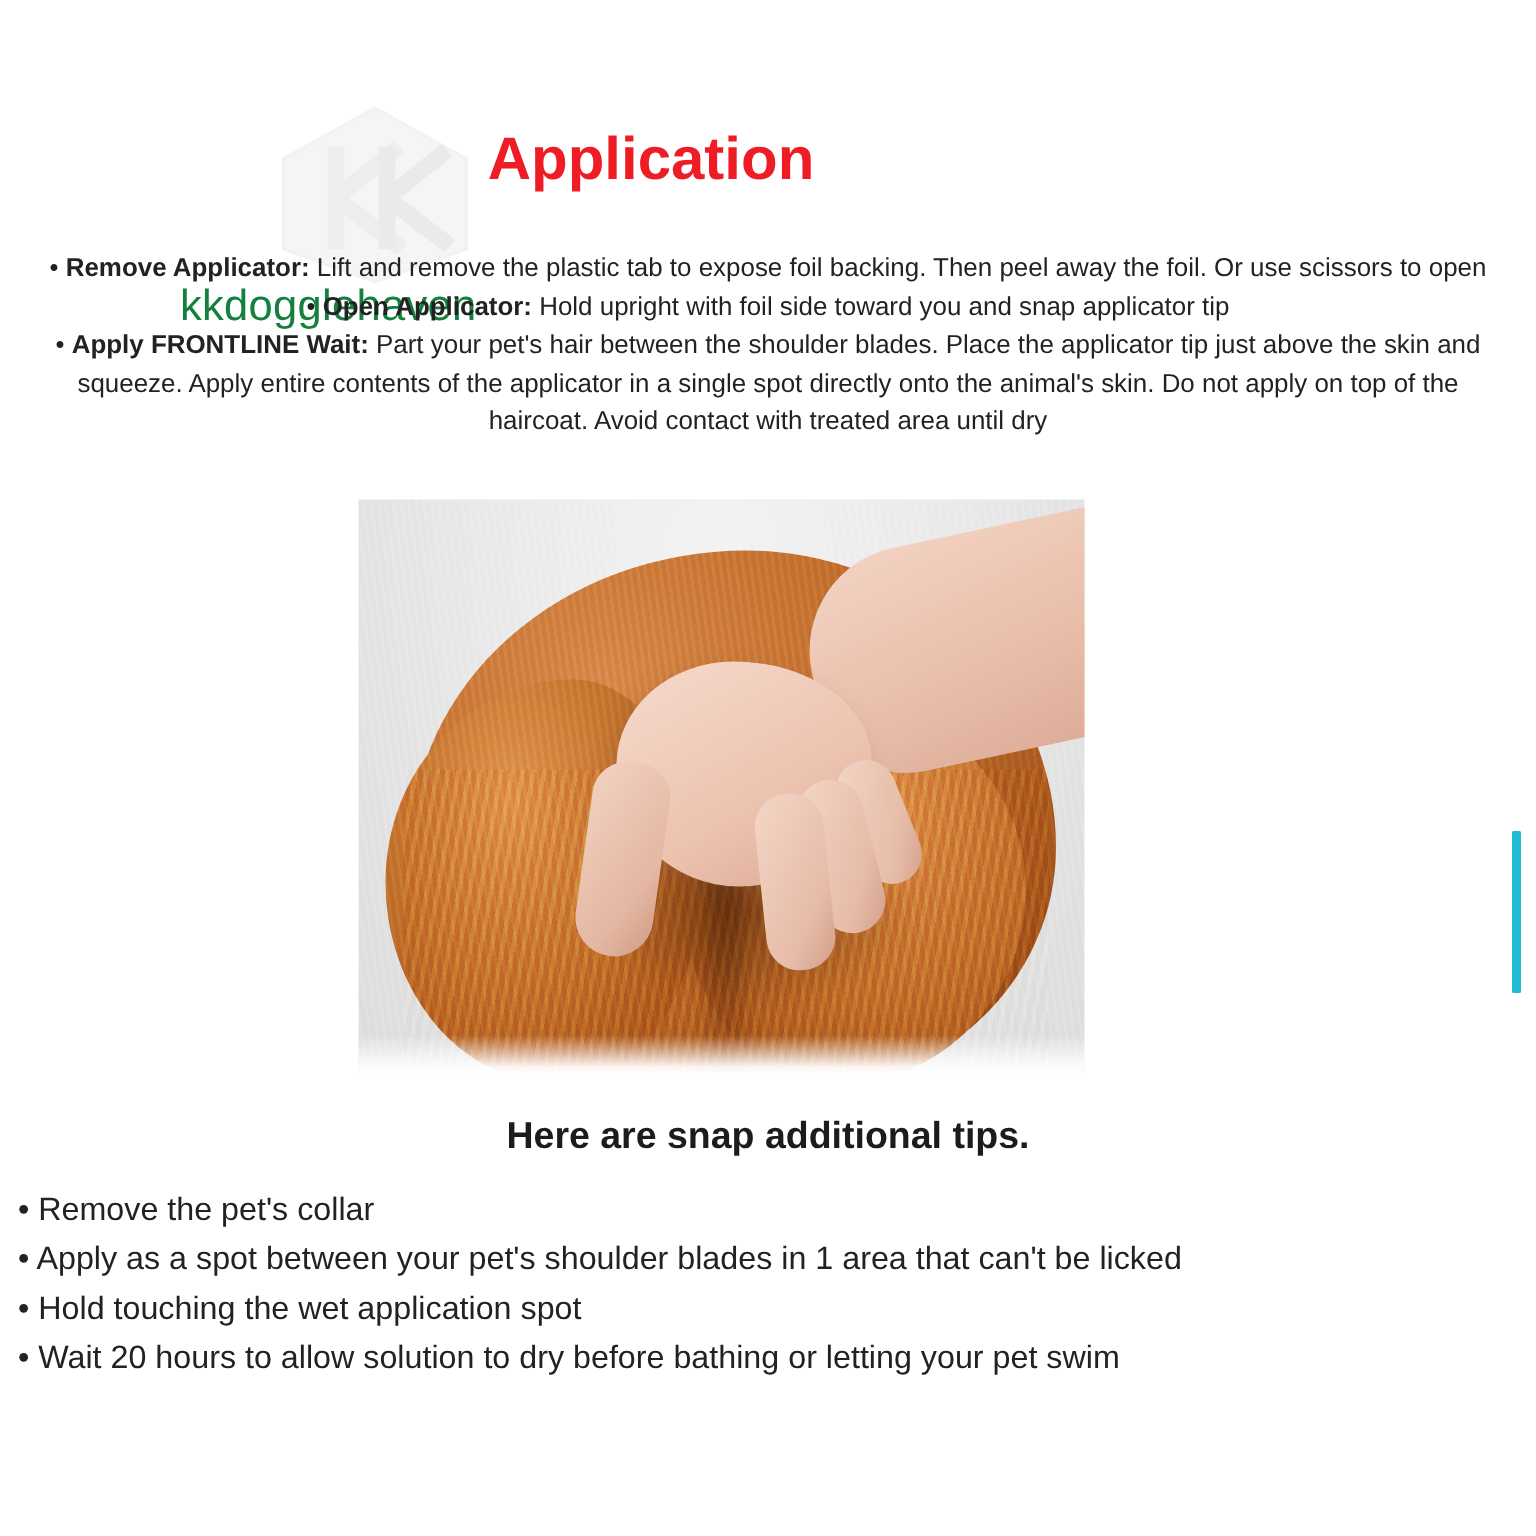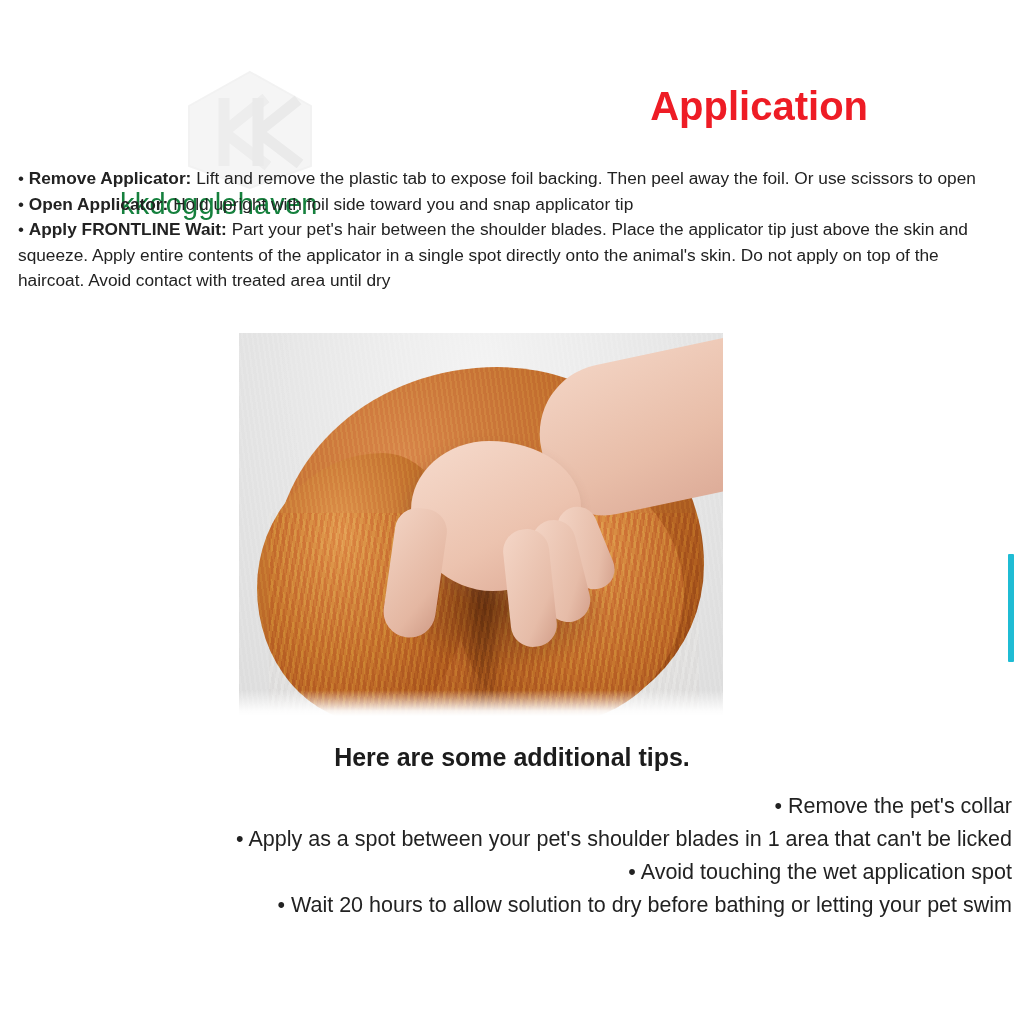--- a/index.html
+++ b/index.html
@@ -45,34 +45,35 @@
     letter-spacing: 0.2px;
     white-space: nowrap;
   }
 
   
   .title {
     position: absolute;
     top: 82px;
     left: 0;
     width: 868px;
-    text-align: right;
+    text-align: center;
     font-size: 40px;
     line-height: 48px;
     font-weight: bold;
     color: #ee1c25;
     z-index: 3;
   }
 
   
   .steps {
     position: absolute;
     top: 166px;
     left: 18px;
     width: 988px;
+    text-align: center;
     font-size: 17.3px;
     line-height: 24.5px;
     color: #222;
     z-index: 3;
   }
   .steps p {
     margin: 0 0 0 0;
   }
   .bullet {
     font-size: 17px;
@@ -237,21 +238,21 @@
     line-height: 34px;
     font-weight: bold;
     color: #1c1c1c;
     z-index: 4;
   }
   .tips {
     position: absolute;
     top: 790px;
     left: 12px;
     width: 1000px;
-    text-align: right;
+    text-align: left;
     font-size: 21.5px;
     line-height: 33px;
     color: #222;
     z-index: 4;
   }
   .tips p { margin: 0; }
 
   
   .scroll-marker {
     position: absolute;
@@ -308,22 +309,22 @@
     <div class="arm"></div>
     <div class="hand"></div>
     <div class="finger f3"></div>
     <div class="finger f2"></div>
     <div class="finger f1"></div>
     <div class="thumb"></div>
     <div class="photo-bottom-fade"></div>
   </div>
 </div>
 
-<div class="subheading">Here are some additional tips.</div>
+<div class="subheading">Here are snap additional tips.</div>
 
 <div class="tips">
   <p>• Remove the pet's collar</p>
   <p>• Apply as a spot between your pet's shoulder blades in 1 area that can't be licked</p>
-  <p>• Avoid touching the wet application spot</p>
+  <p>• Hold touching the wet application spot</p>
   <p>• Wait 20 hours to allow solution to dry before bathing or letting your pet swim</p>
 </div>
 
 <div class="scroll-marker"></div>
 
 </body></html>

